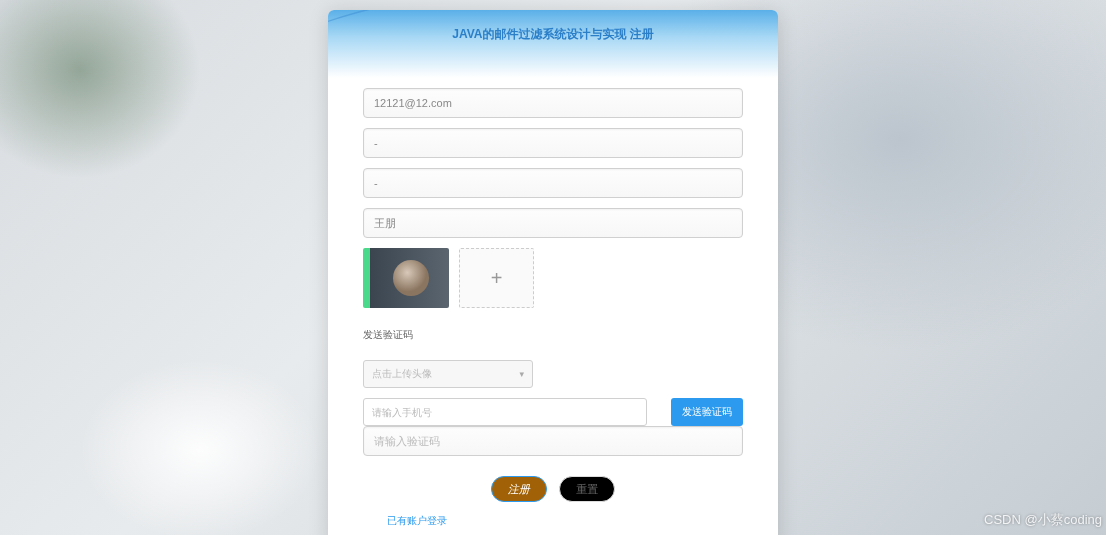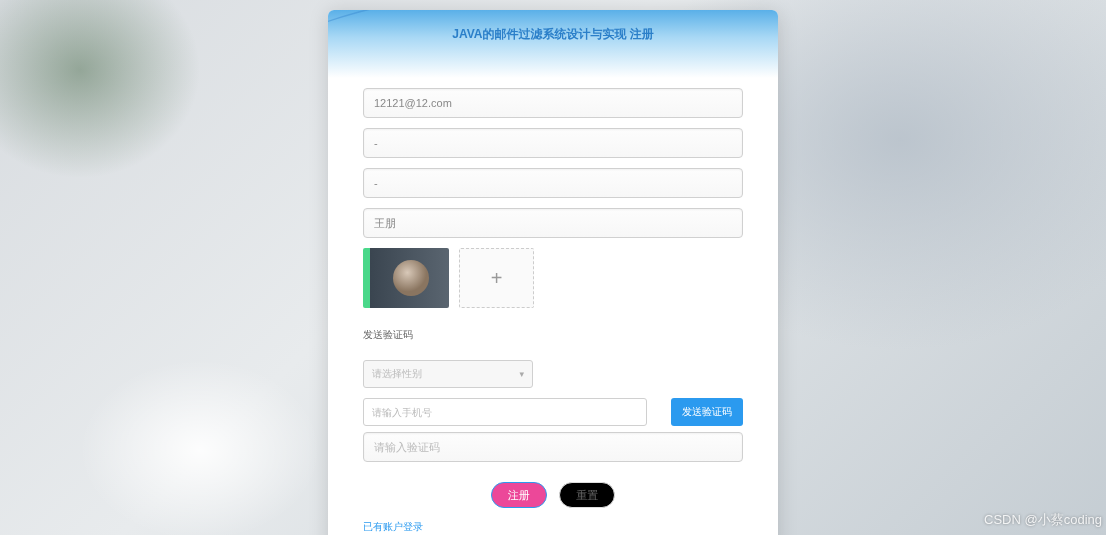--- a/index.html
+++ b/index.html
@@ -135,21 +135,21 @@
       display: flex;
       align-items: center;
       justify-content: space-between;
       margin-bottom: 10px;
       cursor: pointer;
     }
     .chevron { font-size: 9px; color: #aaa; }
     .phone-row {
       display: flex;
       gap: 24px;
-      margin-bottom: 6px;
+      margin-bottom: 0;
       justify-content: center;
     }
     .phone-input {
       flex: 1;
       height: 28px;
       border: 1px solid #d0d0d0;
       border-radius: 3px;
       padding: 0 8px;
       font-size: 10px;
     }
@@ -173,33 +173,35 @@
       display: inline-block;
       min-width: 52px;
       height: 26px;
       border-radius: 13px;
       font-size: 11px;
       cursor: pointer;
       border: 1px solid #ddd;
       padding: 0 16px;
     }
     .btn-primary {
-      background: #ec4899;
+      background: #a16207;
       color: #fff;
       border-color: #2b9aef;
       margin-right: 8px;
+      font-style: italic;
     }
     .btn-default {
       background: #000000;
       color: #666;
     }
     .login-link {
       font-size: 10px;
       color: #2b9aef;
       cursor: pointer;
+      margin-left: 24px;
     }
     .watermark {
       position: absolute;
       right: 4px;
       bottom: 6px;
       font-size: 13px;
       color: rgba(255,255,255,0.85);
       text-shadow: 0 0 3px rgba(0,0,0,0.4);
     }
   </style>
@@ -222,21 +224,21 @@
     <div class="upload-row">
       <div class="avatar-thumb"></div>
       <div class="upload-box">
         <span class="plus-icon">+</span>
       </div>
     </div>
 
     <div class="upload-hint">发送验证码</div>
 
     <div class="select-input">
-      <span>请选择性别</span>
+      <span>点击上传头像</span>
       <span class="chevron">▾</span>
     </div>
 
     
 
     <div class="phone-row">
       <input class="phone-input" type="text" placeholder="请输入手机号" style="">
       <button class="send-code-btn">发送验证码</button>
     </div>
 

